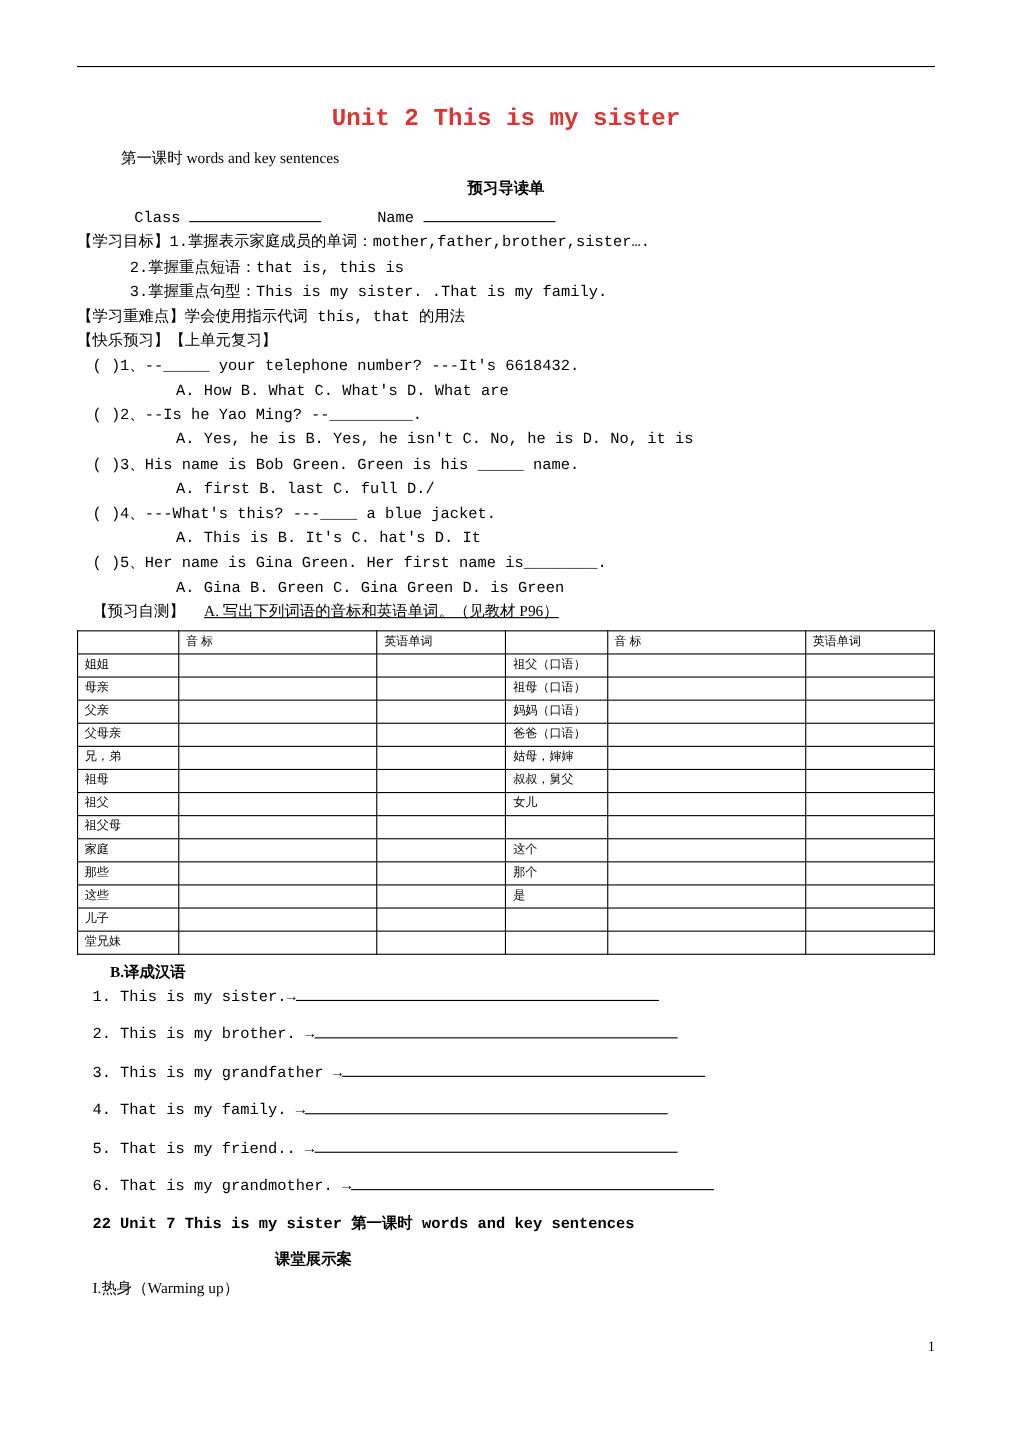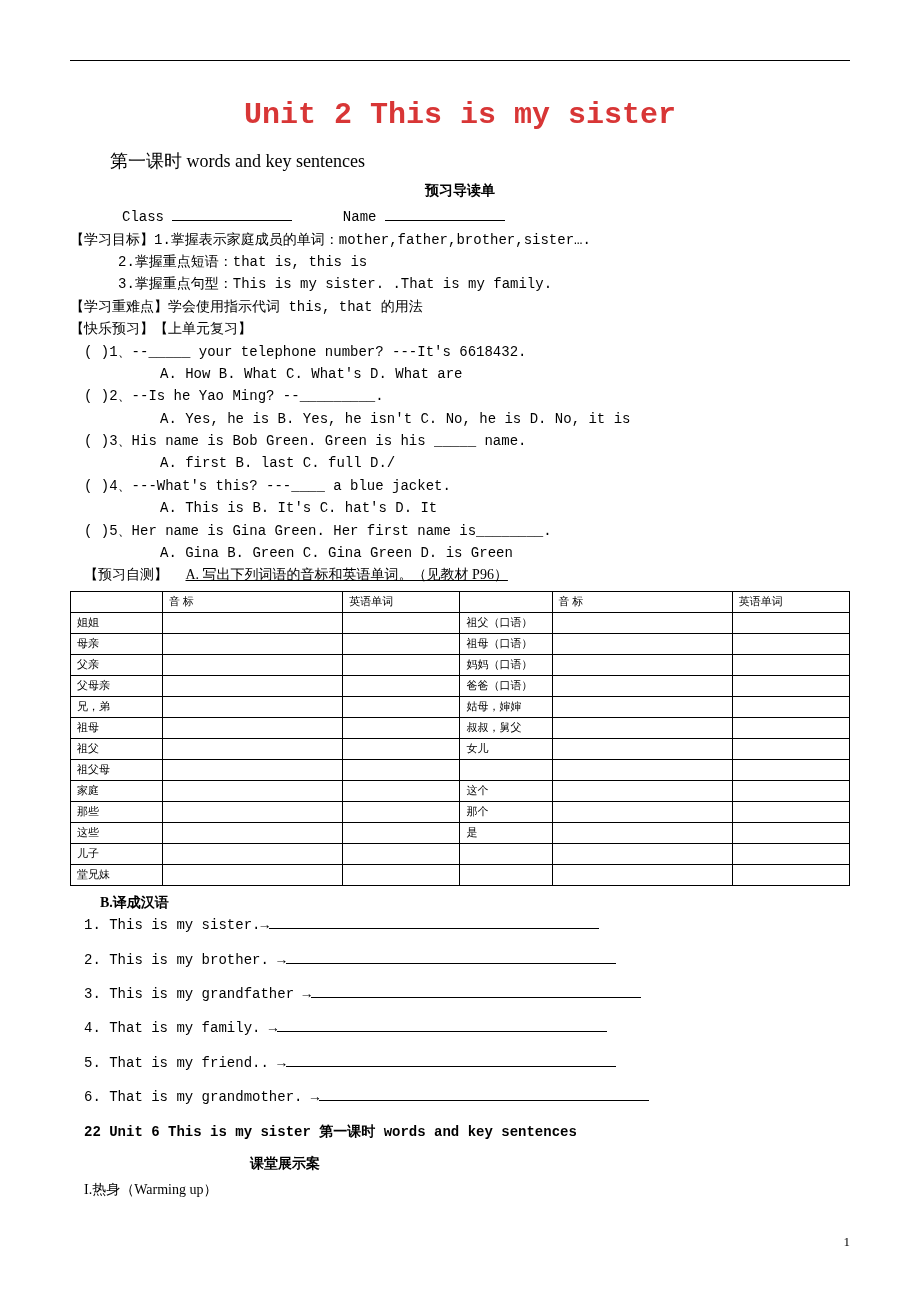--- a/index.html
+++ b/index.html
@@ -13,27 +13,27 @@
     box-sizing: border-box;
     color: #000;
   }
   .top-rule {
     border-top: 1px solid #000;
     margin-bottom: 30px;
   }
   .title {
     text-align: center;
     font-family: "Courier New", monospace;
-    font-size: 30px;
+    font-size: 22px;
     color: #d83636;
     font-weight: bold;
     margin-bottom: 8px;
   }
   .subtitle {
-    font-size: 18px;
+    font-size: 14px;
     margin-left: 40px;
     margin-bottom: 2px;
   }
   .section-center {
     text-align: center;
     font-weight: bold;
     margin: 4px 0;
   }
   .class-line {
     margin-left: 52px;
@@ -261,21 +261,21 @@
 
 <div class="section-b">B.译成汉语</div>
 
 <div class="trans-line"><span>1. This is my sister.→</span><span class="blank-long"></span></div>
 <div class="trans-line"><span>2. This is my brother. →</span><span class="blank-long"></span></div>
 <div class="trans-line"><span>3. This is my grandfather →</span><span class="blank-long"></span></div>
 <div class="trans-line"><span>4. That is my family. →</span><span class="blank-long"></span></div>
 <div class="trans-line"><span>5. That is my friend.. →</span><span class="blank-long"></span></div>
 <div class="trans-line"><span>6. That is my grandmother. →</span><span class="blank-long"></span></div>
 
-<div class="mono" style="margin-left:14px; font-weight:bold;">22    Unit 6  This is my sister 第一课时 words and key sentences</div>
+<div class="mono" style="margin-left:14px; font-weight:bold;">22    Unit 7  This is my sister 第一课时 words and key sentences</div>
 
 <div class="spacer"></div>
 
 <div class="section-center" style="text-align:left; margin-left:180px;">课堂展示案</div>
 
 <div style="margin-left:14px;">I.热身（Warming up）</div>
 
 <div class="footer-num">1</div>
 
 </body></html>

